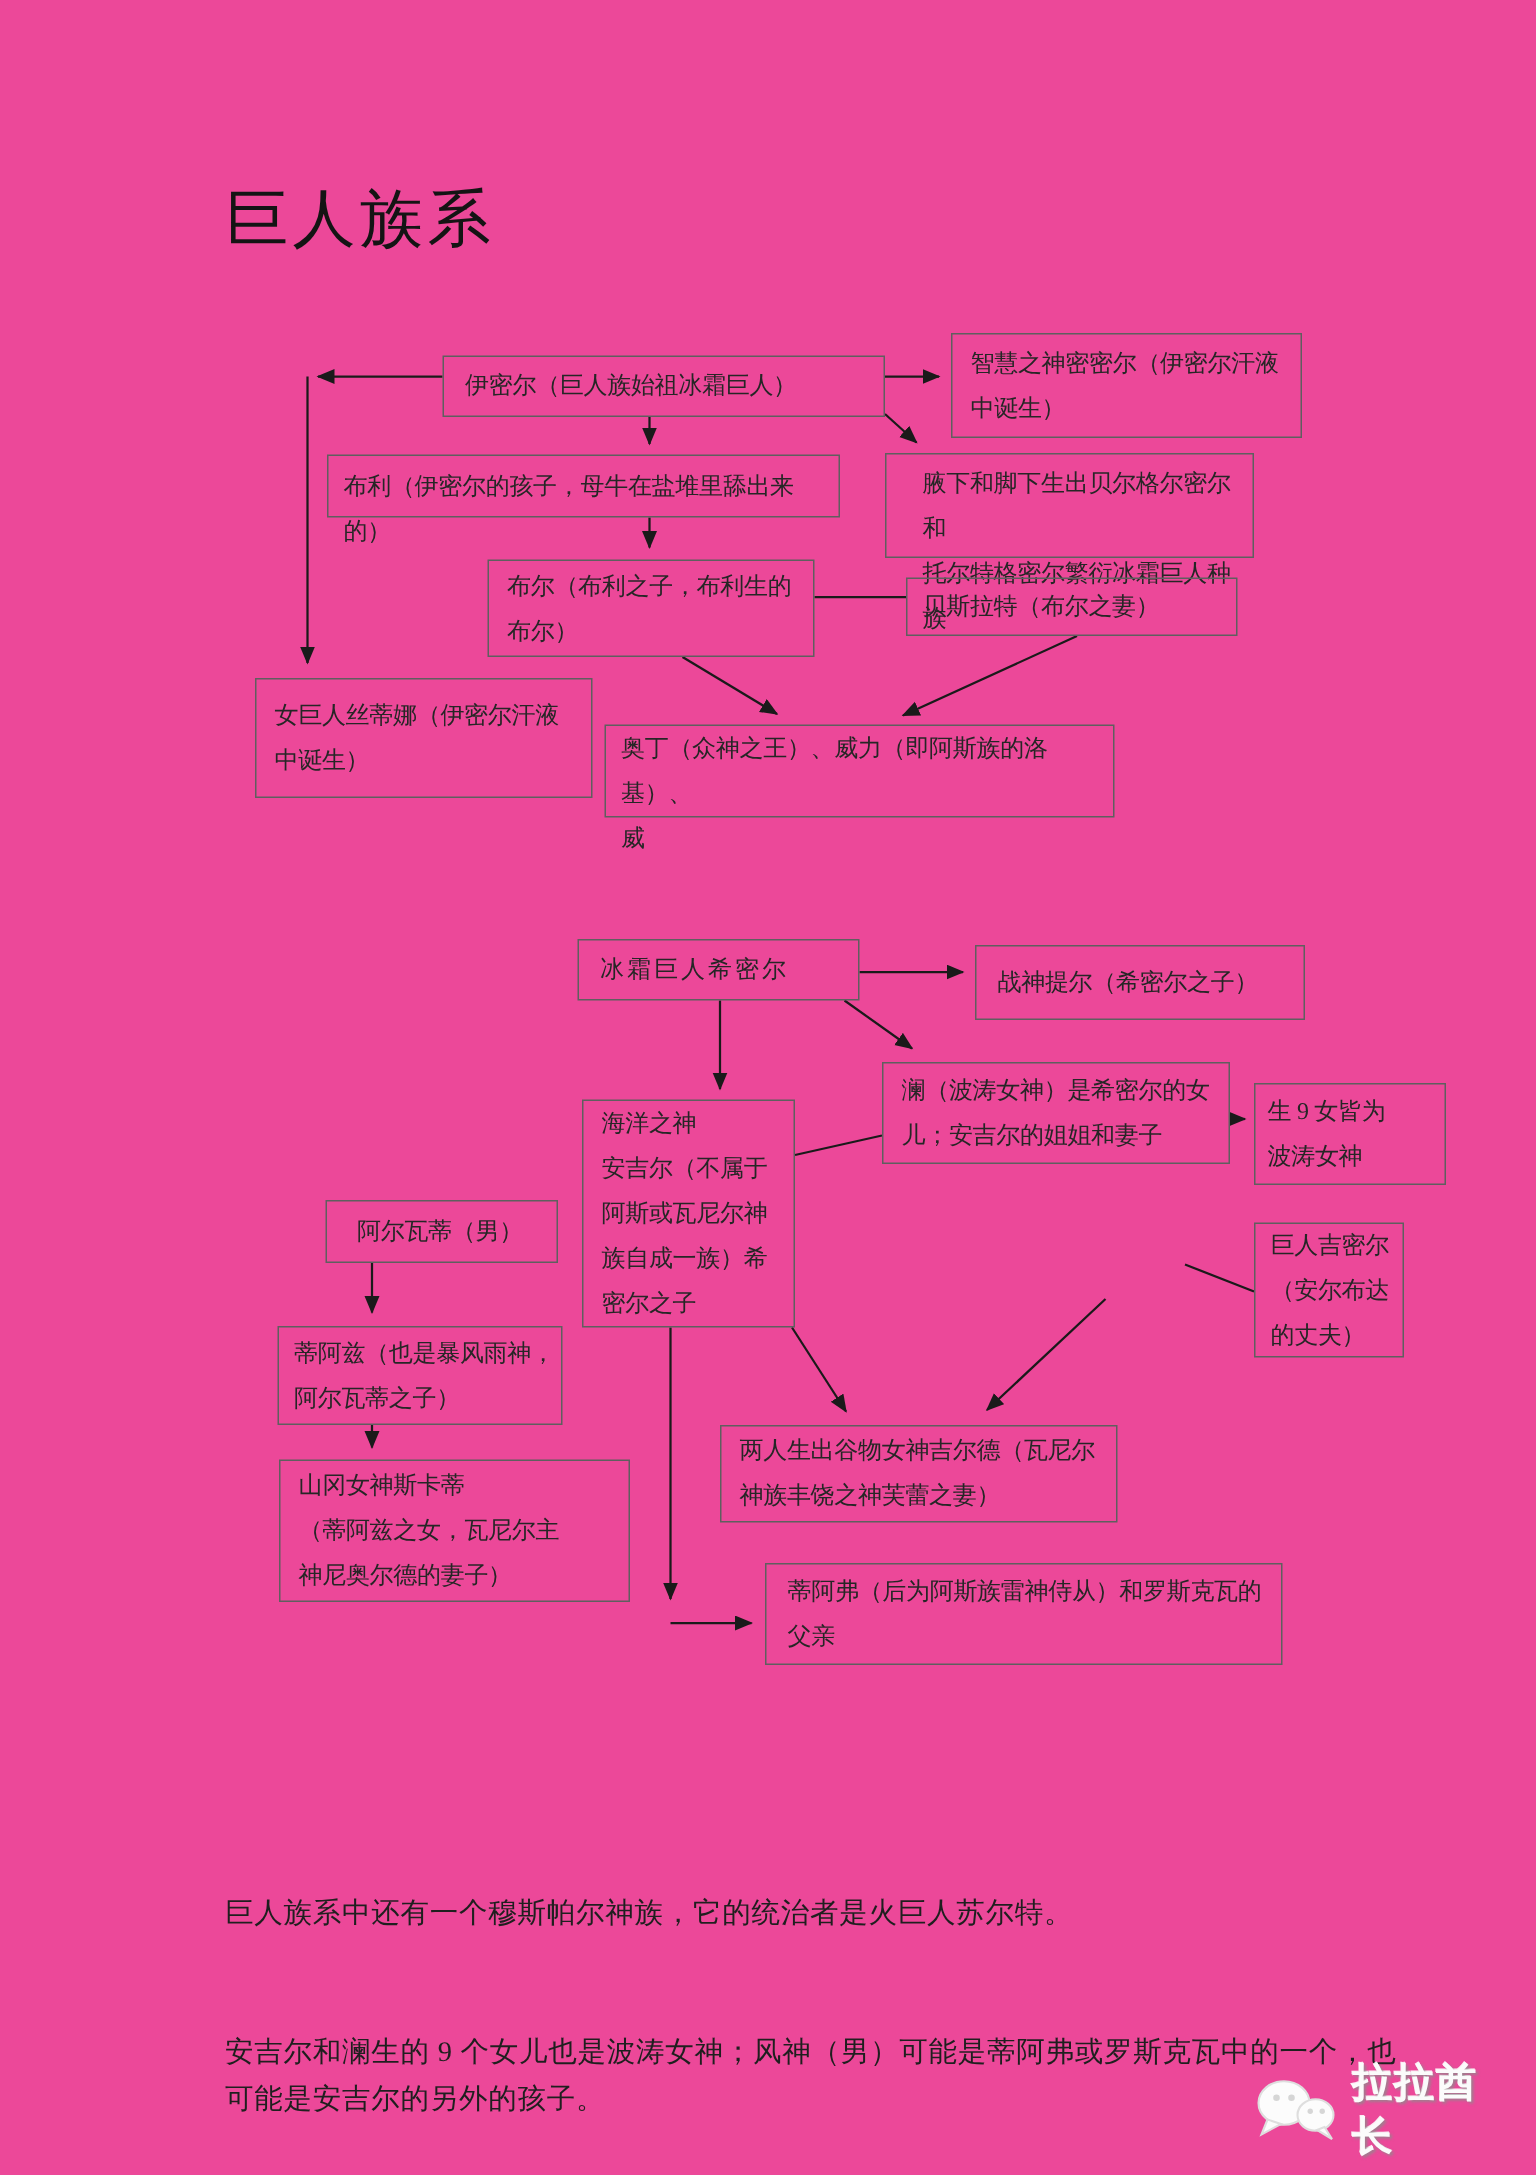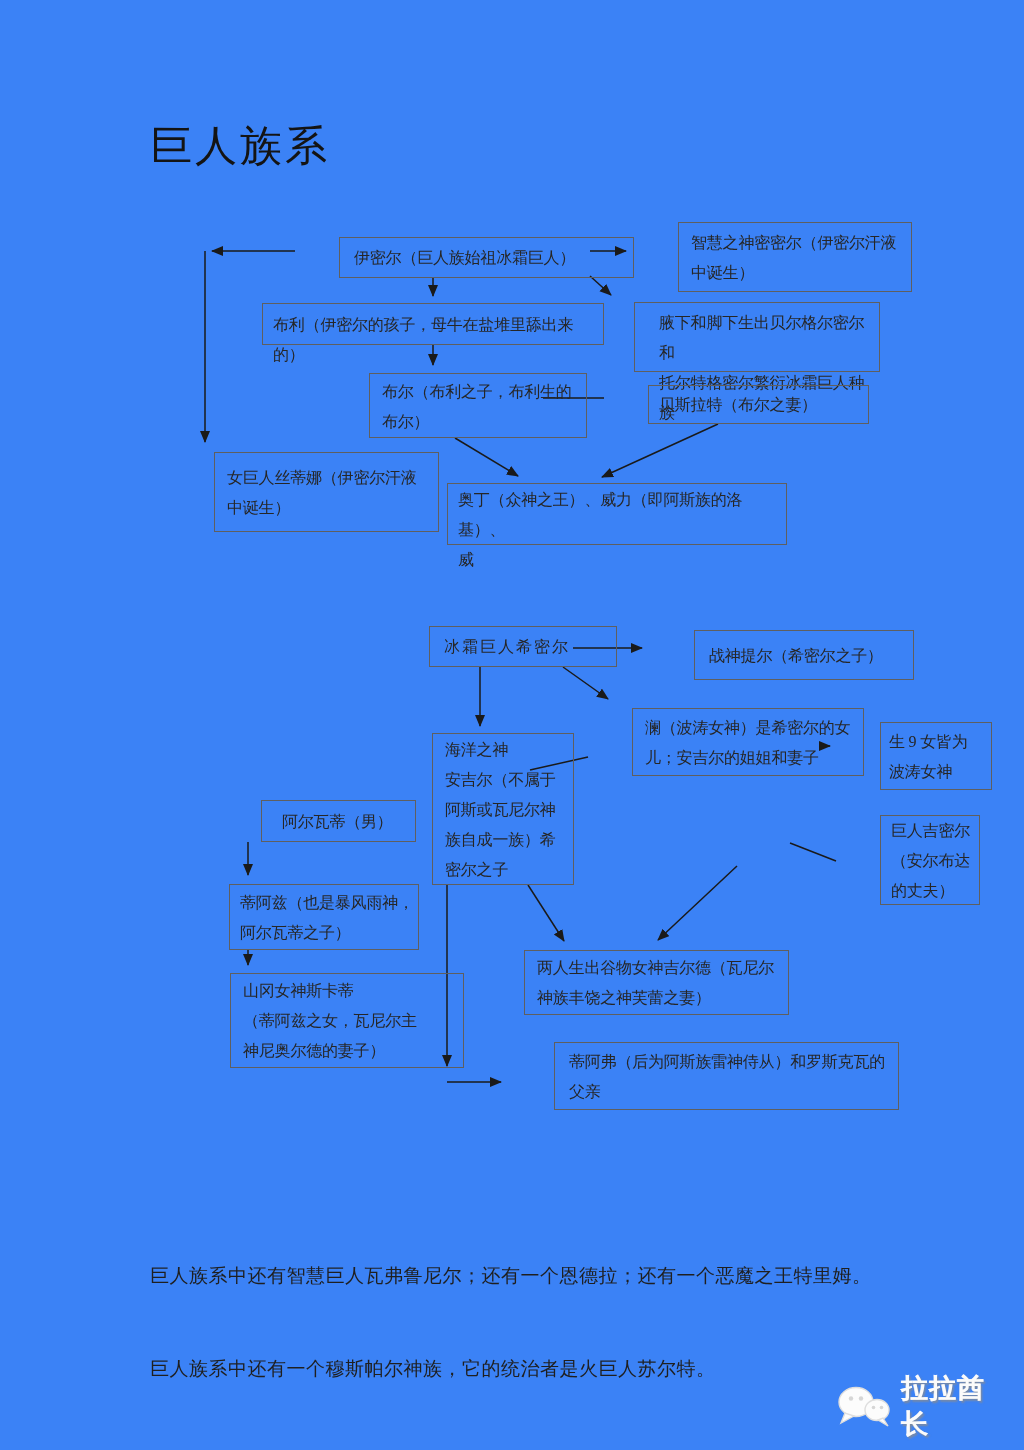--- a/index.html
+++ b/index.html
@@ -1,32 +1,32 @@
 <!DOCTYPE html>
 <html><head>
 <meta charset="utf-8">
 <style>
   html,body { margin:0; padding:0; }
   .page {
     position:relative; width:1024px; height:1450px;
-    background:#3b82f6; overflow:hidden;
+    background:#ec4899; overflow:hidden;
     font-family:"Liberation Serif","DejaVu Serif",serif;
     color:#222222;
   }
   .title {
     position:absolute; left:150px; top:118px; margin:0;
     font-size:42px; font-weight:400; letter-spacing:3px; color:#141414;
   }
   .overlay { position:absolute; left:0; top:0; pointer-events:none; }
   .overlay line { stroke:#1a1a1a; stroke-width:1.5; }
   .box {
     position:absolute; box-sizing:border-box;
     border:1px solid #5f5f5f; background:transparent;
     font-size:16px; line-height:30px; letter-spacing:-0.2px;
-    white-space:pre-wrap; color:#262626;margin-left:44px;
+    white-space:pre-wrap; color:#262626;
   }
   .para {
     position:absolute; margin:0; font-size:19px; line-height:31px;
     letter-spacing:0.5px; white-space:pre-wrap; color:#1f1f1f;
   }
   .notes p { margin:0; }
   .watermark {
     position:absolute; left:832px; top:1381px; width:180px; height:50px;
     display:flex; align-items:center; gap:8px;
   }
@@ -85,21 +85,21 @@
   <div class="box" style="left:170px;top:452px;width:225px;height:80px;padding:10px 6px 0 12px">女巨人丝蒂娜（伊密尔汗液
 中诞生）</div>
   <div class="box" style="left:403px;top:483px;width:340px;height:62px;padding:1px 2px 0 10px">奥丁（众神之王）、威力（即阿斯族的洛基）、
 威</div>
 
 
   <div class="box" style="left:385px;top:626px;width:188px;height:41px;padding:5px 4px 0 14px;letter-spacing:2px">冰霜巨人希密尔</div>
   <div class="box" style="left:650px;top:630px;width:220px;height:50px;padding:10px 4px 0 14px">战神提尔（希密尔之子）</div>
   <div class="box" style="left:588px;top:708px;width:232px;height:68px;padding:4px 2px 0 12px">澜（波涛女神）是希密尔的女
 儿；安吉尔的姐姐和妻子</div>
-  <div class="box" style="left:836px;top:722px;width:112px;height:68px;padding:4px 2px 0 8px">生 9 女皆为
+  <div class="box" style="left:836px;top:722px;width:128px;height:68px;padding:4px 2px 0 8px">生 9 女皆为
 波涛女神</div>
   <div class="box" style="left:388px;top:733px;width:142px;height:152px;padding:1px 2px 0 12px">海洋之神
 安吉尔（不属于
 阿斯或瓦尼尔神
 族自成一族）希
 密尔之子</div>
   <div class="box" style="left:217px;top:800px;width:155px;height:42px;padding:6px 2px 0 20px">阿尔瓦蒂（男）</div>
   <div class="box" style="left:836px;top:815px;width:100px;height:90px;padding:0 2px 0 10px">巨人吉密尔
 （安尔布达
 的丈夫）</div>
@@ -107,21 +107,20 @@
 阿尔瓦蒂之子）</div>
   <div class="box" style="left:480px;top:950px;width:265px;height:65px;padding:2px 2px 0 12px">两人生出谷物女神吉尔德（瓦尼尔
 神族丰饶之神芙蕾之妻）</div>
   <div class="box" style="left:186px;top:973px;width:234px;height:95px;padding:2px 2px 0 12px">山冈女神斯卡蒂
 （蒂阿兹之女，瓦尼尔主
 神尼奥尔德的妻子）</div>
   <div class="box" style="left:510px;top:1042px;width:345px;height:68px;padding:4px 2px 0 14px">蒂阿弗（后为阿斯族雷神侍从）和罗斯克瓦的
 父亲</div>
 
   <div class="notes para" style="left:150px;top:1198px;width:810px">
-    <p>巨人族系中还有智慧巨人瓦弗鲁尼尔；还有一个恩德拉；还有一个恶魔之王特里姆。</p>
     <p>巨人族系中还有一个穆斯帕尔神族，它的统治者是火巨人苏尔特。</p>
     <p>安吉尔和澜生的 9 个女儿也是波涛女神；风神（男）可能是蒂阿弗或罗斯克瓦中的一个，也
 可能是安吉尔的另外的孩子。</p>
   </div>
 
   <div class="watermark">
     <svg width="62" height="46">
       <g stroke="#dedede" stroke-width="1.4" fill="#fcfcfc">
         <ellipse cx="24" cy="19" rx="17" ry="14.5"></ellipse>
         <polygon points="13,30 9,40 22,33"></polygon>

